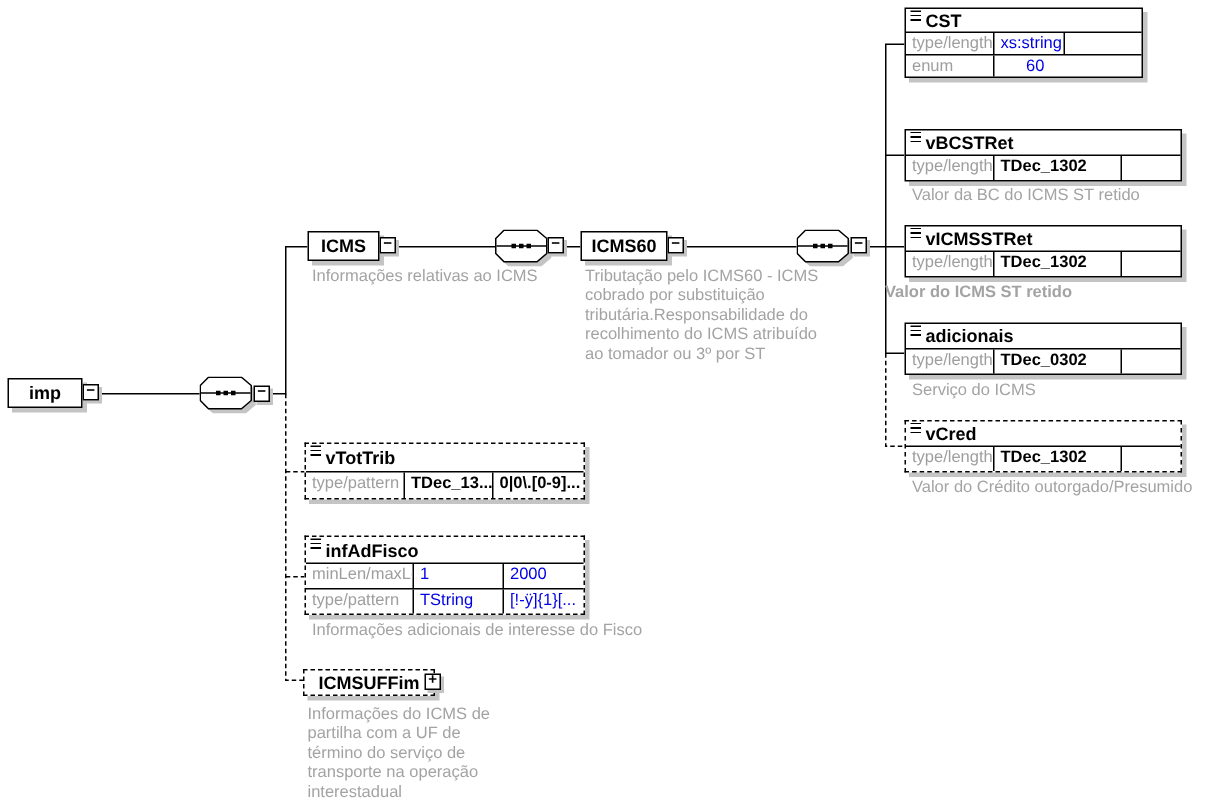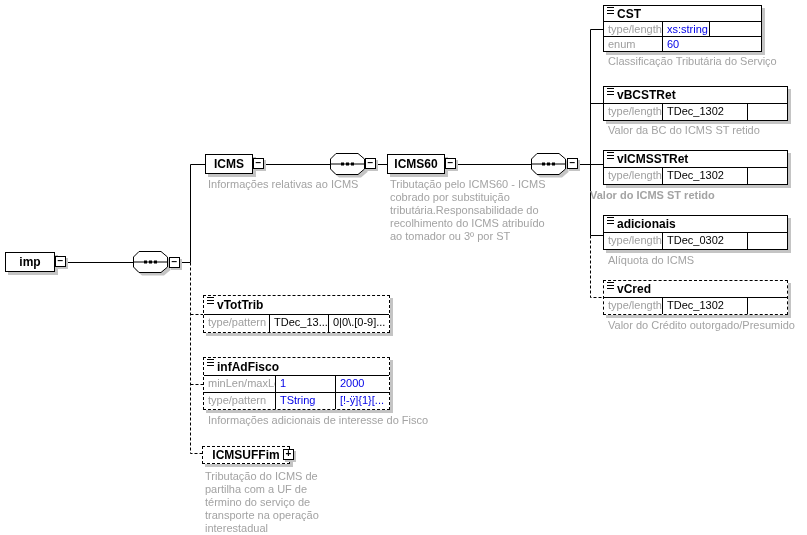--- a/index.html
+++ b/index.html
@@ -24,21 +24,21 @@
   .eicon{
     width:7px;height:7px;margin:1px 3px 0 1px;align-self:flex-start;flex:0 0 auto;
     background:repeating-linear-gradient(to bottom,#000 0,#000 1px,transparent 1px,transparent 3px);
   }
   .frow{display:flex;border-top:1px solid #000;align-items:stretch;}
   .fcell{box-sizing:border-box;padding:1px 3px 0 4px;white-space:nowrap;overflow:hidden;flex:0 0 auto;}
   .lbl{color:#9e9e9e;border-right:1px solid #000;}
   .mid{border-right:1px solid #000;}
   .rest{flex:1 1 auto;}
   .vblue{color:#0000e6;}
-  .vblack{font-weight:normal;color:#000;}
+  .vblack{font-weight:bold;color:#000;}
   .toggle{
     position:absolute;z-index:3;box-sizing:border-box;width:11px;height:11px;background:#fff;
     border:1px solid #000;box-shadow:2px 2px 0 #c4c4c4;
     font-size:10px;line-height:8px;text-align:center;font-weight:bold;color:#000;cursor:pointer;
   }
   .seq{position:absolute;z-index:2;}
   .ann{position:absolute;z-index:1;color:#a3a3a3;font-size:11px;line-height:13px;}
 </style>
 </head>
 <body>
@@ -112,26 +112,25 @@
   <div class="fbox" style="left:603px;top:5px;width:159px;">
     <div class="ftitle" style="height:15px;">
       <span class="eicon"></span>
       <span>CST</span>
     </div>
     <div class="frow" style="height:14px;">
       <span class="fcell lbl" style="width:59px;">type/length</span>
       <span class="fcell mid vblue" style="width:47px;">xs:string</span>
       <span class="fcell rest"></span>
     </div>
-    <div class="frow" style="height:14px;">
+    <div class="frow" style="height:14px;gap:17px;">
       <span class="fcell lbl" style="width:59px;">enum</span>
       <span class="fcell rest vblue">60</span>
     </div>
   </div>
-  <div class="ann" style="left:608px;top:55px;width:200px;">Classificação Tributária do Serviço</div>
 
   <div class="fbox" style="left:603px;top:86px;width:185px;">
     <div class="ftitle" style="height:16px;align-items:center;">
       <span class="eicon"></span>
       <span>vBCSTRet</span>
     </div>
     <div class="frow" style="height:16px;">
       <span class="fcell lbl" style="width:59px;">type/length</span>
       <span class="fcell mid vblack" style="width:85px;">TDec_1302</span>
       <span class="fcell rest"></span>
@@ -156,21 +155,21 @@
     <div class="ftitle" style="height:16px;">
       <span class="eicon"></span>
       <span>adicionais</span>
     </div>
     <div class="frow" style="height:16px;">
       <span class="fcell lbl" style="width:59px;">type/length</span>
       <span class="fcell mid vblack" style="width:85px;">TDec_0302</span>
       <span class="fcell rest"></span>
     </div>
   </div>
-  <div class="ann" style="left:608px;top:254px;width:200px;">Alíquota do ICMS</div>
+  <div class="ann" style="left:608px;top:254px;width:200px;">Serviço do ICMS</div>
 
   <div class="fbox dashed" style="left:603px;top:280px;width:185px;">
     <div class="ftitle" style="height:16px;">
       <span class="eicon"></span>
       <span>vCred</span>
     </div>
     <div class="frow" style="height:16px;">
       <span class="fcell lbl" style="width:59px;">type/length</span>
       <span class="fcell mid vblack" style="width:85px;">TDec_1302</span>
       <span class="fcell rest"></span>
@@ -206,15 +205,15 @@
       <span class="fcell mid vblue" style="width:60px;">TString</span>
       <span class="fcell rest vblue">[!-ÿ]{1}[...</span>
     </div>
   </div>
   <div class="ann" style="left:208px;top:414px;width:250px;">Informações adicionais de interesse do Fisco</div>
 
   <div class="ebox dashed" style="left:202px;top:446px;width:88px;height:18px;">
     <span>ICMSUFFim</span>
   </div>
   <div class="toggle" style="left:283px;top:449px;">+</div>
-  <div class="ann" style="left:205px;top:470px;width:138px;">Tributação do ICMS de partilha com a UF de término do serviço de transporte na operação interestadual</div>
+  <div class="ann" style="left:205px;top:470px;width:138px;">Informações do ICMS de partilha com a UF de término do serviço de transporte na operação interestadual</div>
 
 </div>
 
 </body></html>

